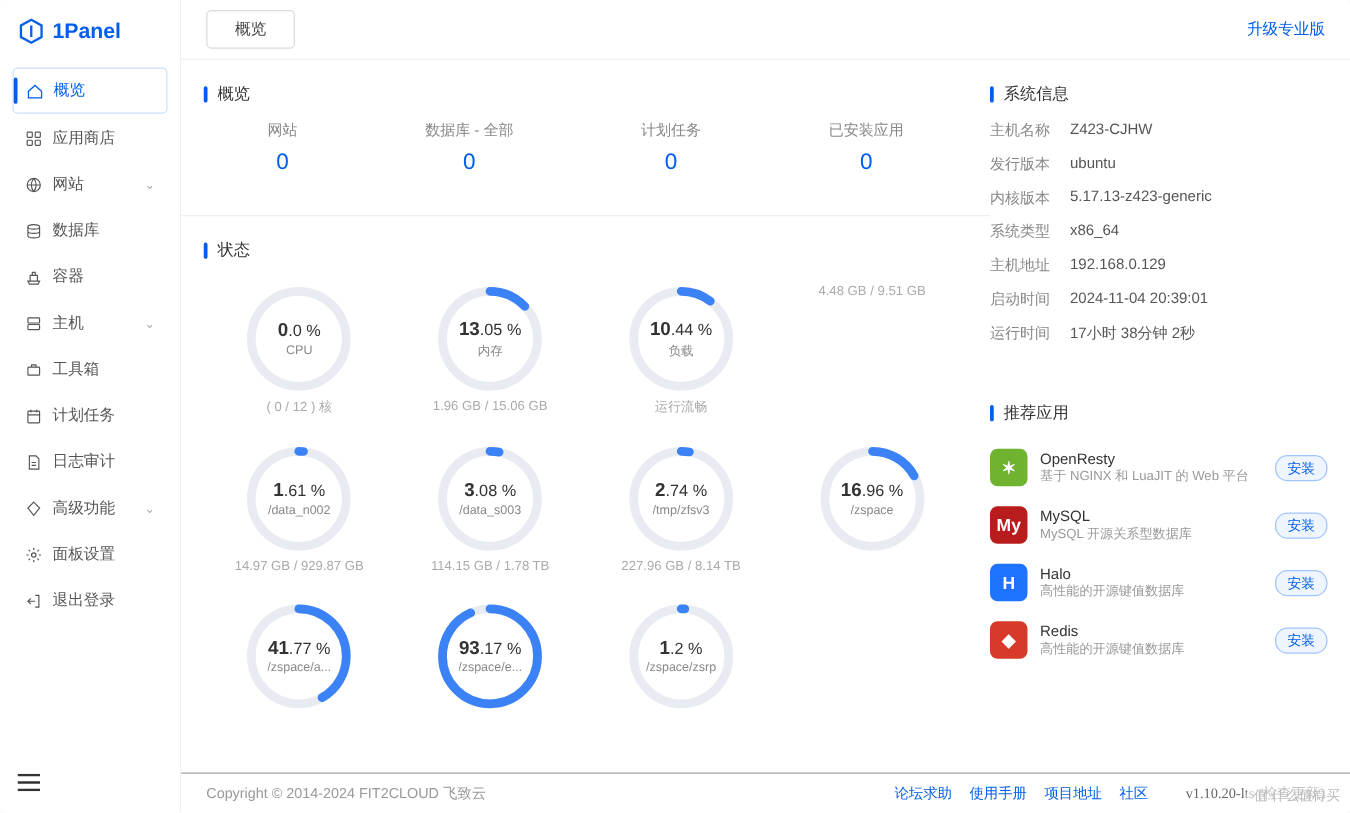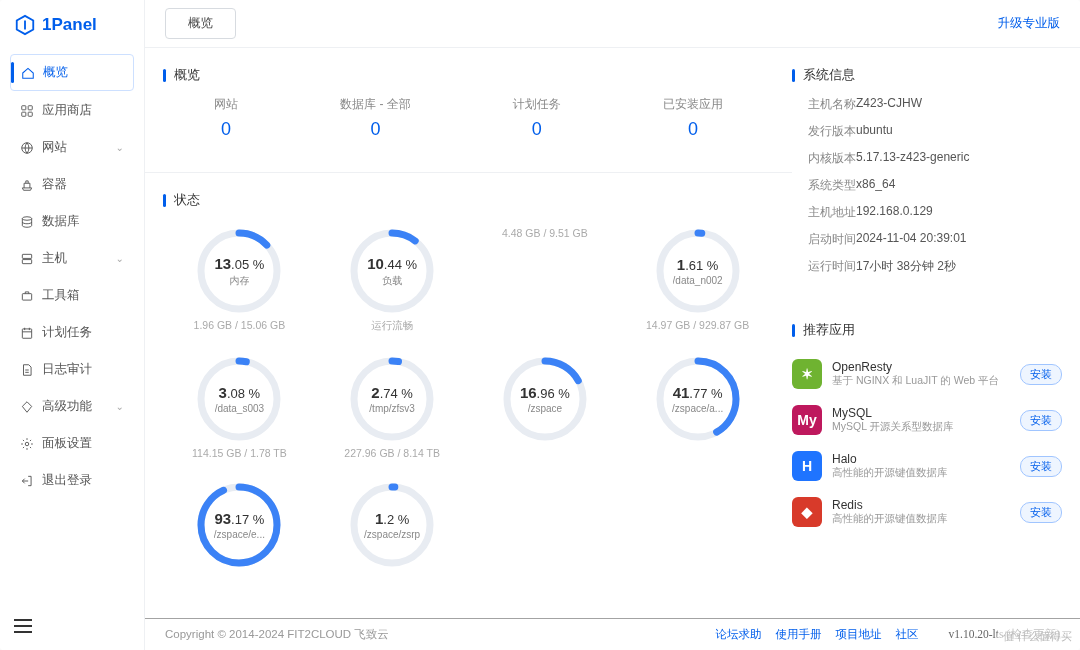--- a/index.html
+++ b/index.html
@@ -35,21 +35,21 @@
 .ring svg { transform: rotate(-90deg); }
 .ring .bg { stroke: #e8ecf2; }
 .ring .fg { stroke: #3b82f6; stroke-linecap: round; }
 .ring .txt { position: absolute; inset: 0; display: flex; flex-direction: column; align-items: center; justify-content: center; }
 .ring .pct { font-size: 13px; color: #333; }
 .ring .pct b { font-size: 15px; font-weight: 600; }
 .ring .sub { font-size: 10px; color: #888; margin-top: 2px; max-width: 76px; overflow: hidden; text-overflow: ellipsis; white-space: nowrap; }
 .gauge .meta { font-size: 10.5px; color: #aaa; }
 .info-table { font-size: 12px; color: #555; }
 .info-table .row { display: flex; margin-bottom: 10px; }
-.info-table .k { width: 64px; color: #888; text-align: right; }
+.info-table .k { width: 64px; color: #888; }
 .info-table .v { flex: 1; color: #555; }
 .apps { font-size: 12px; }
 .app-item { display: flex; align-items: center; gap: 10px; padding: 8px 0; }
 .app-icon { width: 30px; height: 30px; border-radius: 6px; display: flex; align-items: center; justify-content: center; font-size: 14px; font-weight: bold; color: #fff; flex-shrink: 0; }
 .app-body { flex: 1; min-width: 0; }
 .app-name { font-size: 12px; color: #333; font-weight: 500; }
 .app-desc { font-size: 10.5px; color: #999; white-space: nowrap; overflow: hidden; text-overflow: ellipsis; }
 .install-btn { border: 1px solid #a0c5ff; color: #005eeb; background: #eef5ff; border-radius: 10px; padding: 2px 9px; font-size: 11px; cursor: pointer; }
 .footer { height: 32px; border-top: 1px solid #a3a3a3; display: flex; align-items: center; padding: 0 20px; font-size: 11.5px; color: #999; }
 .footer .links { margin-left: auto; display: flex; gap: 14px; }
@@ -96,33 +96,33 @@
               <circle cx="12" cy="12" r="9" fill="none" stroke="currentColor" stroke-width="1.6"></circle>
               <path d="M3 12h18M12 3a14 14 0 010 18M12 3a14 14 0 000 18" fill="none" stroke="currentColor" stroke-width="1.6"></path>
             </svg>
           </span>
           <span>网站</span>
           <span class="chev">⌄</span>
         </li>
         <li>
           <span class="icon">
             <svg viewBox="0 0 24 24" width="14" height="14">
-              <path d="M4 17h16l-2 4H6zM7 17V9h10v8M10 9V5h4v4" fill="none" stroke="currentColor" stroke-width="1.6"></path>
-            </svg>
-          </span>
-          <span>容器</span>
-        </li>
-        <li>
-          <span class="icon">
-            <svg viewBox="0 0 24 24" width="14" height="14">
               <ellipse cx="12" cy="6" rx="8" ry="3" fill="none" stroke="currentColor" stroke-width="1.6"></ellipse>
               <path d="M4 6v6c0 1.7 3.6 3 8 3s8-1.3 8-3V6M4 12v6c0 1.7 3.6 3 8 3s8-1.3 8-3v-6" fill="none" stroke="currentColor" stroke-width="1.6"></path>
             </svg>
           </span>
           <span>数据库</span>
+        </li>
+        <li>
+          <span class="icon">
+            <svg viewBox="0 0 24 24" width="14" height="14">
+              <path d="M4 17h16l-2 4H6zM7 17V9h10v8M10 9V5h4v4" fill="none" stroke="currentColor" stroke-width="1.6"></path>
+            </svg>
+          </span>
+          <span>容器</span>
         </li>
         <li>
           <span class="icon">
             <svg viewBox="0 0 24 24" width="14" height="14">
               <rect x="4" y="4" width="16" height="7" rx="1" fill="none" stroke="currentColor" stroke-width="1.6"></rect>
               <rect x="4" y="13" width="16" height="7" rx="1" fill="none" stroke="currentColor" stroke-width="1.6"></rect>
             </svg>
           </span>
           <span>主机</span>
           <span class="chev">⌄</span>
@@ -214,20 +214,32 @@
               <div class="ostat">
                 <div class="lbl">已安装应用</div>
                 <div class="val">0</div>
               </div>
             </div>
         </div>
         <div class="sepline"></div>
         <div class="card">
           <div class="card-h">状态</div>
           <div class="gauges" id="gauges">
+              <div class="gauge">
+    <div class="ring"><svg width="88" height="88">
+                    <circle class="bg" cx="44" cy="44" r="38" fill="none" stroke-width="7"></circle>
+                    <circle class="fg" cx="44" cy="44" r="38" fill="none" stroke-width="7" stroke-dasharray="238.76104167282426" stroke-dashoffset="238.76104167282426"></circle>
+                  </svg>
+      <div class="txt">
+                    <div class="pct"><b>0</b>.0 %</div>
+                    <div class="sub">CPU</div>
+                  </div>
+    </div>
+    <div class="meta">( 0 / 12 ) 核</div>
+  </div>
               <div class="gauge">
     <div class="ring"><svg width="88" height="88">
                     <circle class="bg" cx="44" cy="44" r="38" fill="none" stroke-width="7"></circle>
                     <circle class="fg" cx="44" cy="44" r="38" fill="none" stroke-width="7" stroke-dasharray="238.76104167282426" stroke-dashoffset="207.60272573452067"></circle>
                   </svg>
       <div class="txt">
                     <div class="pct"><b>13</b>.05 %</div>
                     <div class="sub">内存</div>
                   </div>
     </div>
@@ -375,21 +387,21 @@
           <div class="apps" id="apps">
               <div class="app-item">
     <div class="app-icon" style="background:#6fb331">✶</div>
     <div class="app-body">
                   <div class="app-name">OpenResty</div>
                   <div class="app-desc">基于 NGINX 和 LuaJIT 的 Web 平台</div>
                 </div>
     <button class="install-btn">安装</button>
   </div>
               <div class="app-item">
-    <div class="app-icon" style="background:#be185d">My</div>
+    <div class="app-icon" style="background:#b91c1c">My</div>
     <div class="app-body">
                   <div class="app-name">MySQL</div>
                   <div class="app-desc">MySQL 开源关系型数据库</div>
                 </div>
     <button class="install-btn">安装</button>
   </div>
               <div class="app-item">
     <div class="app-icon" style="background:#1f74ff">H</div>
     <div class="app-body">
                   <div class="app-name">Halo</div>

